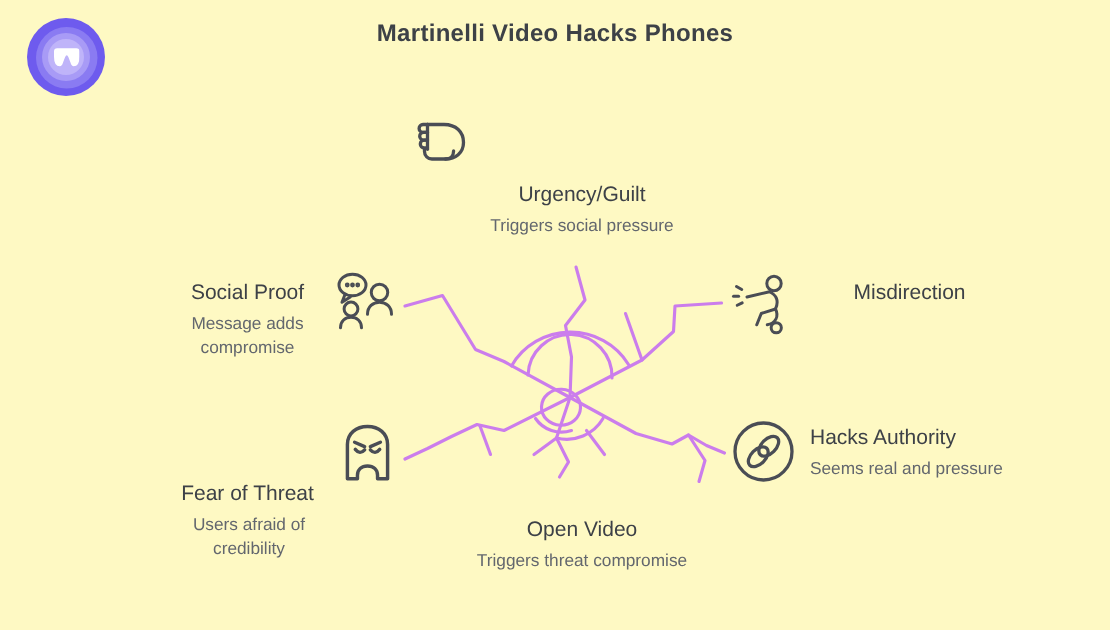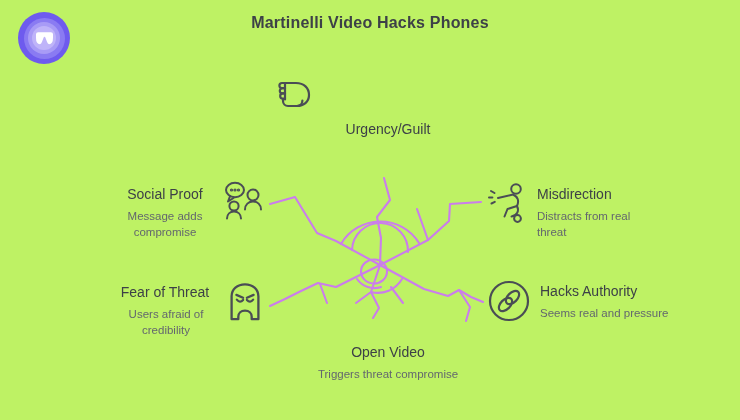--- a/index.html
+++ b/index.html
@@ -1,17 +1,17 @@
 <!DOCTYPE html>
 <html><head>
 <meta charset="utf-8">
 <style>
   html,body{margin:0;padding:0;background:#ffffff;}
   .canvas{
-    position:relative;width:740px;height:420px;background:#bef264;overflow:hidden;
+    position:relative;width:740px;height:420px;background:#fef9c3;overflow:hidden;
     font-family:"Liberation Sans","DejaVu Sans",sans-serif;color:#3d4147;
   }
   
   .page-title{
     position:absolute;top:14px;left:0;width:740px;text-align:center;
     font-size:16px;font-weight:bold;letter-spacing:.2px;color:#3d4147;
   }
   
   .logo{position:absolute;top:12px;left:18px;width:52px;height:52px;border-radius:50%;
     background:#6e5bee;display:flex;align-items:center;justify-content:center;cursor:pointer;}
@@ -27,25 +27,25 @@
   .side-node .txt{padding-top:5px;}
   .right-align .txt{text-align:center;}
   .left-align .txt{text-align:left;}
   .icon-box{flex:0 0 auto;}
   
   .n-urgency{left:270px;top:76px;width:236px;}
   .n-urgency .node-title{margin-top:7px;}
   .n-social{left:112px;top:181px;width:156px;}
   .n-social .txt{width:106px;margin-right:5px;}
   .n-social .node-sub{max-width:106px;margin-left:auto;}
-  .n-misdirection{left:486px;top:181px;width:170px;}
+  .n-misdirection{left:486px;top:181px;width:170px;gap:32px;}
   .n-misdirection .icon-box{margin-right:7px;}
   .n-misdirection .node-sub{max-width:120px;}
   .n-fear{left:112px;top:279px;width:156px;}
-  .n-fear .txt{width:106px;margin-right:5px;}
+  .n-fear .txt{width:106px;margin-right:5px;margin-top:36px;}
   .n-fear .node-sub{max-width:104px;margin-left:auto;}
   .n-fake{left:486px;top:278px;width:190px;}
   .n-fake .icon-box{margin-right:8px;}
   .n-fake .node-sub{white-space:nowrap;}
   .n-open{left:255px;top:344px;width:266px;}
   
   .scribble{position:absolute;left:0;top:0;pointer-events:none;}
   svg{display:block;}
 </style>
 </head>
@@ -95,20 +95,21 @@
       <svg width="46" height="38" viewBox="0 0 46 38" fill="none" stroke="#4a4d55" stroke-width="2.2" stroke-linecap="round" stroke-linejoin="round">
         <path d="M15,7 h11 c8,0 13,5 13,12 c0,7 -5.5,11 -12,11 h-9 c-2.8,0 -5,-2.2 -5,-5 v-1.5"></path>
         <path d="M15,7 h-3 a2.6,2.6 0 0 0 0,5.2 h3"></path>
         <path d="M15,12.2 h-2.6 a2.6,2.6 0 0 0 0,5.2 h2.6"></path>
         <path d="M15,17.4 h-2.2 a2.6,2.6 0 0 0 0,5.2 h2.2"></path>
         <path d="M15,7 V23.5"></path>
         <path d="M27,30 c3.2,0 5.4,-2.2 5.4,-5.4"></path>
       </svg>
     </div>
     <div class="node-title">Urgency/Guilt</div>
+    <div class="node-sub">Triggers social pressure</div>
   </div>
 
   <div class="node side-node right-align n-social">
     <div class="txt">
       <div class="node-title">Social Proof</div>
       <div class="node-sub">Message adds compromise</div>
     </div>
     <div class="icon-box">
       <svg width="44" height="42" viewBox="0 0 44 42" fill="none" stroke="#4a4d55" stroke-width="2" stroke-linecap="round" stroke-linejoin="round">
         <ellipse cx="12" cy="9" rx="9" ry="7.2"></ellipse>
@@ -132,21 +133,20 @@
         <path d="M5.5,22.5 l3.3,-1.6"></path>
         <circle cx="30" cy="8" r="4.8"></circle>
         <path d="M12,17 L27,13.5 C31.5,15.5 33.5,19.5 31,25"></path>
         <path d="M31,25 L21.5,28 L18.5,35.5"></path>
         <path d="M31,25 C33.5,30 31,34.5 25.5,35.5"></path>
         <circle cx="31.5" cy="37.5" r="3.4"></circle>
       </svg>
     </div>
     <div class="txt">
       <div class="node-title">Misdirection</div>
-      <div class="node-sub">Distracts from real threat</div>
     </div>
   </div>
 
   <div class="node side-node right-align n-fear">
     <div class="txt">
       <div class="node-title">Fear of Threat</div>
       <div class="node-sub">Users afraid of credibility</div>
     </div>
     <div class="icon-box">
       <svg width="44" height="46" viewBox="0 0 46 46" fill="none" stroke="#4a4d55" stroke-width="2.4" stroke-linecap="round" stroke-linejoin="round">

